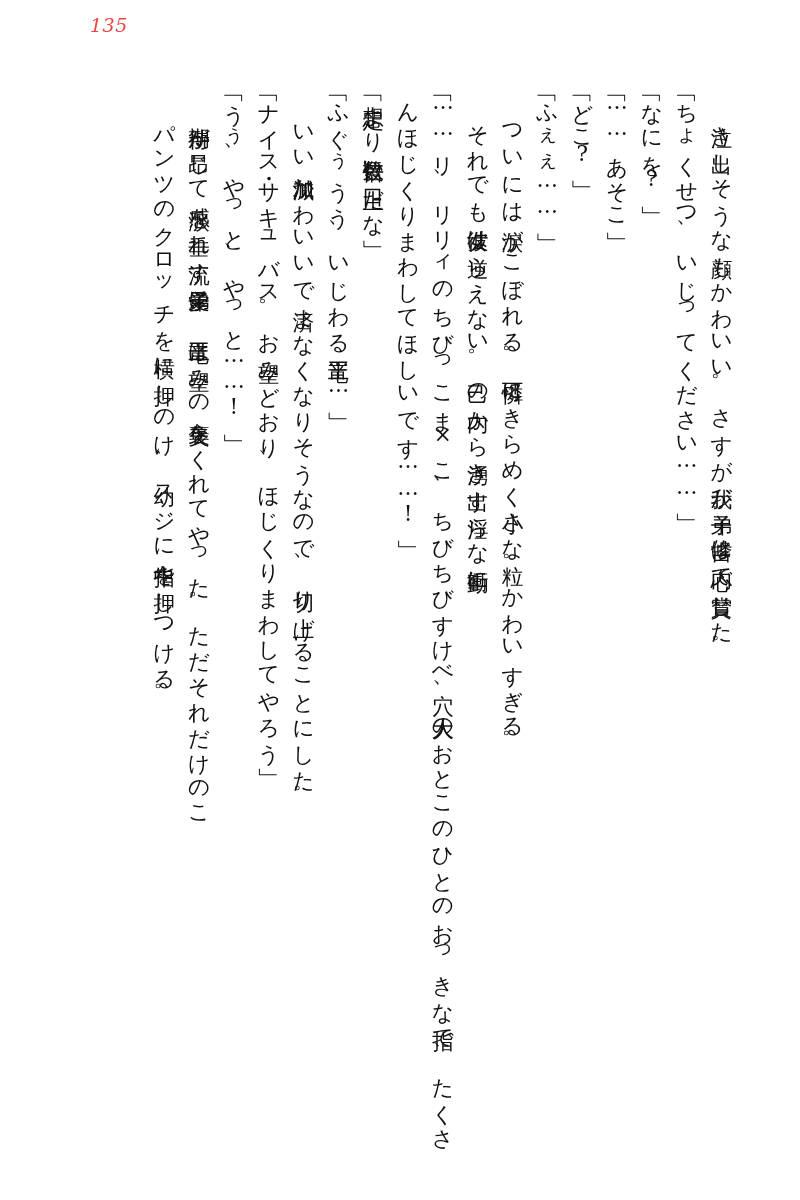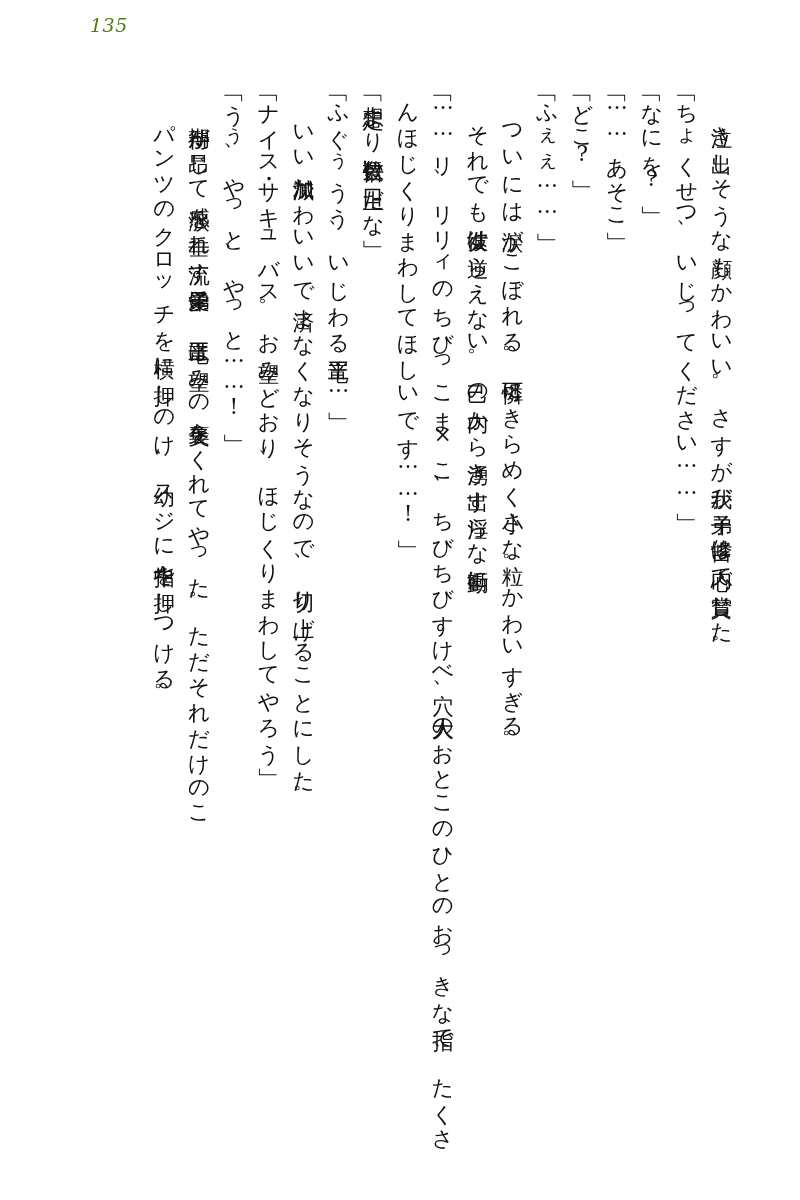--- a/index.html
+++ b/index.html
@@ -17,21 +17,21 @@
     color: #111111;
   }
   .page-number {
     position: absolute;
     top: 14px;
     left: 90px;
     font-size: 19px;
     font-style: italic;
     font-family: "DejaVu Serif", "Liberation Serif", serif;
     letter-spacing: 0.5px;
-    color: #4d7c0f;
+    color: #ef4444;
   }
   
   .body-text {
     position: absolute;
     top: 88px;
     right: 62px;
     left: 62px;
     height: 1055px;
     writing-mode: vertical-rl;
     text-orientation: upright;

